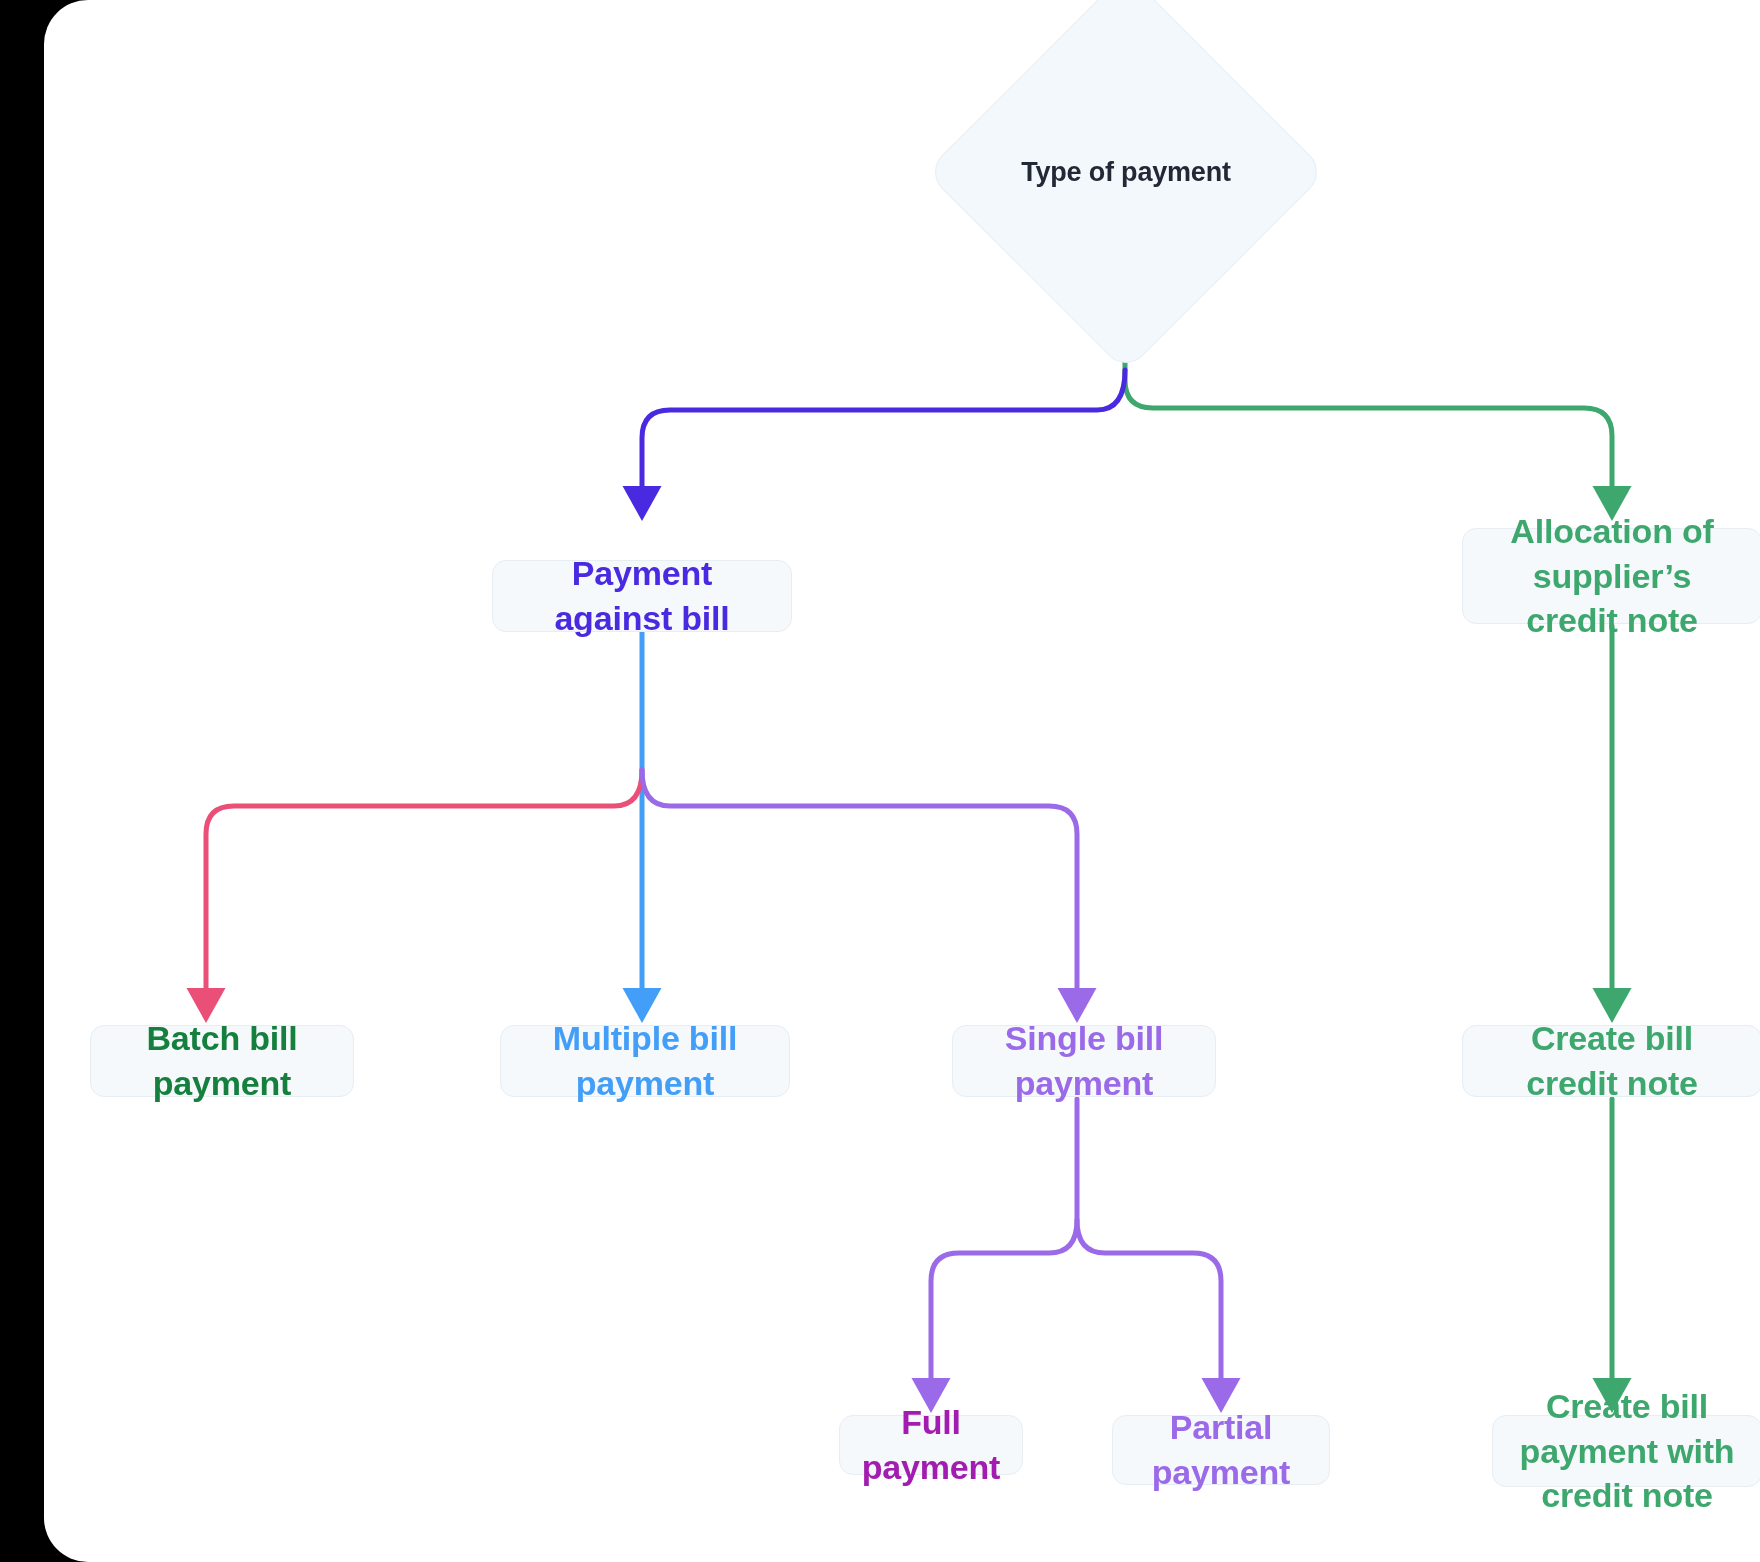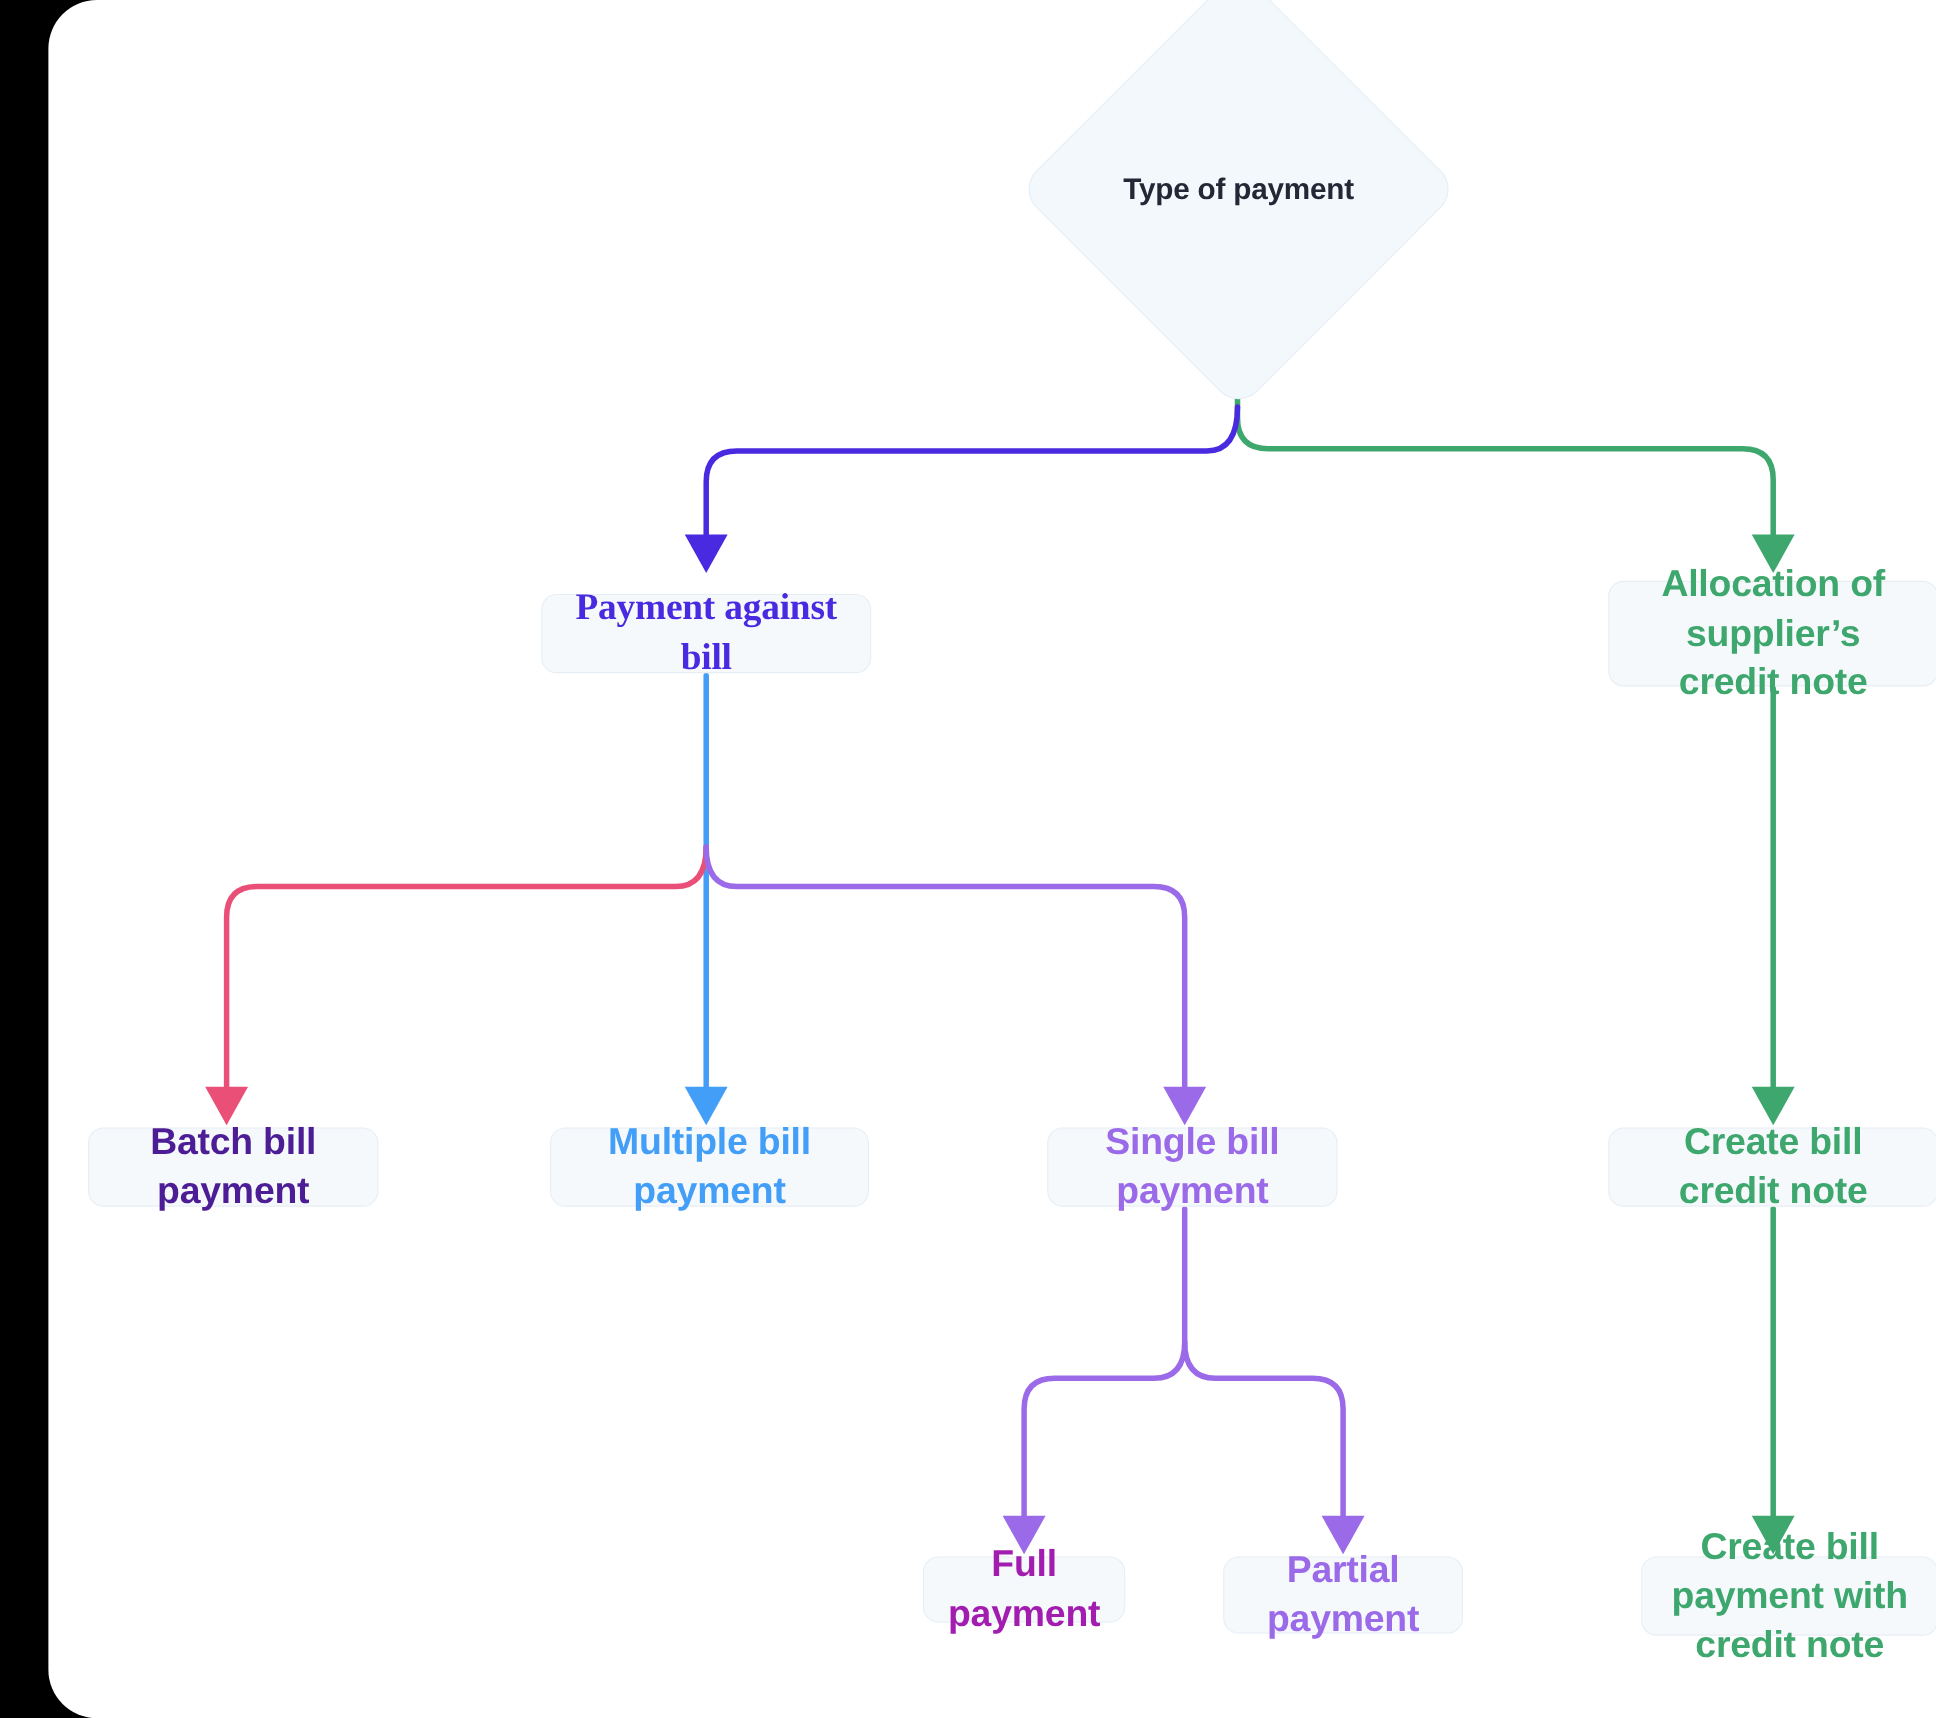--- a/index.html
+++ b/index.html
@@ -108,29 +108,29 @@
       <path stroke="#9b6ae8" marker-end="url(#ah-purple)" d="M1033,1220 Q1033,1253 1061,1253 L1149,1253 Q1177,1253 1177,1281 L1177,1392"></path>
 
       <path stroke="#3da76d" marker-end="url(#ah-green)" d="M1568,1099 L1568,1392"></path>
 
     </g>
   </svg>
 
   <div class="diamond" style="left:940px; top:30px; width:284px; height:284px;"></div>
   <div class="diamond-label" style="left:940px; top:30px; width:284px; height:284px;">Type of payment</div>
 
-  <div class="node" style="left:448px; top:540px; width:300px; height:72px; color:#4a2ae0;font-family:Liberation Serif, serif;">
+  <div class="node" style="left:448px; top:560px; width:300px; height:72px; color:#4a2ae0;">
     <span>Payment against bill</span>
   </div>
 
   <div class="node" style="left:1418px; top:528px; width:300px; height:96px; color:#3da76d;">
     <span>Allocation of supplier’s credit note</span>
   </div>
 
-  <div class="node" style="left:36px; top:1025px; width:264px; height:72px; color:#4c1d95;">
+  <div class="node" style="left:46px; top:1025px; width:264px; height:72px; color:#15803d;">
     <span>Batch bill payment</span>
   </div>
 
   <div class="node" style="left:456px; top:1025px; width:290px; height:72px; color:#429ef7;">
     <span>Multiple bill payment</span>
   </div>
 
   <div class="node" style="left:908px; top:1025px; width:264px; height:72px; color:#9b6ae8;">
     <span>Single bill payment</span>
   </div>

